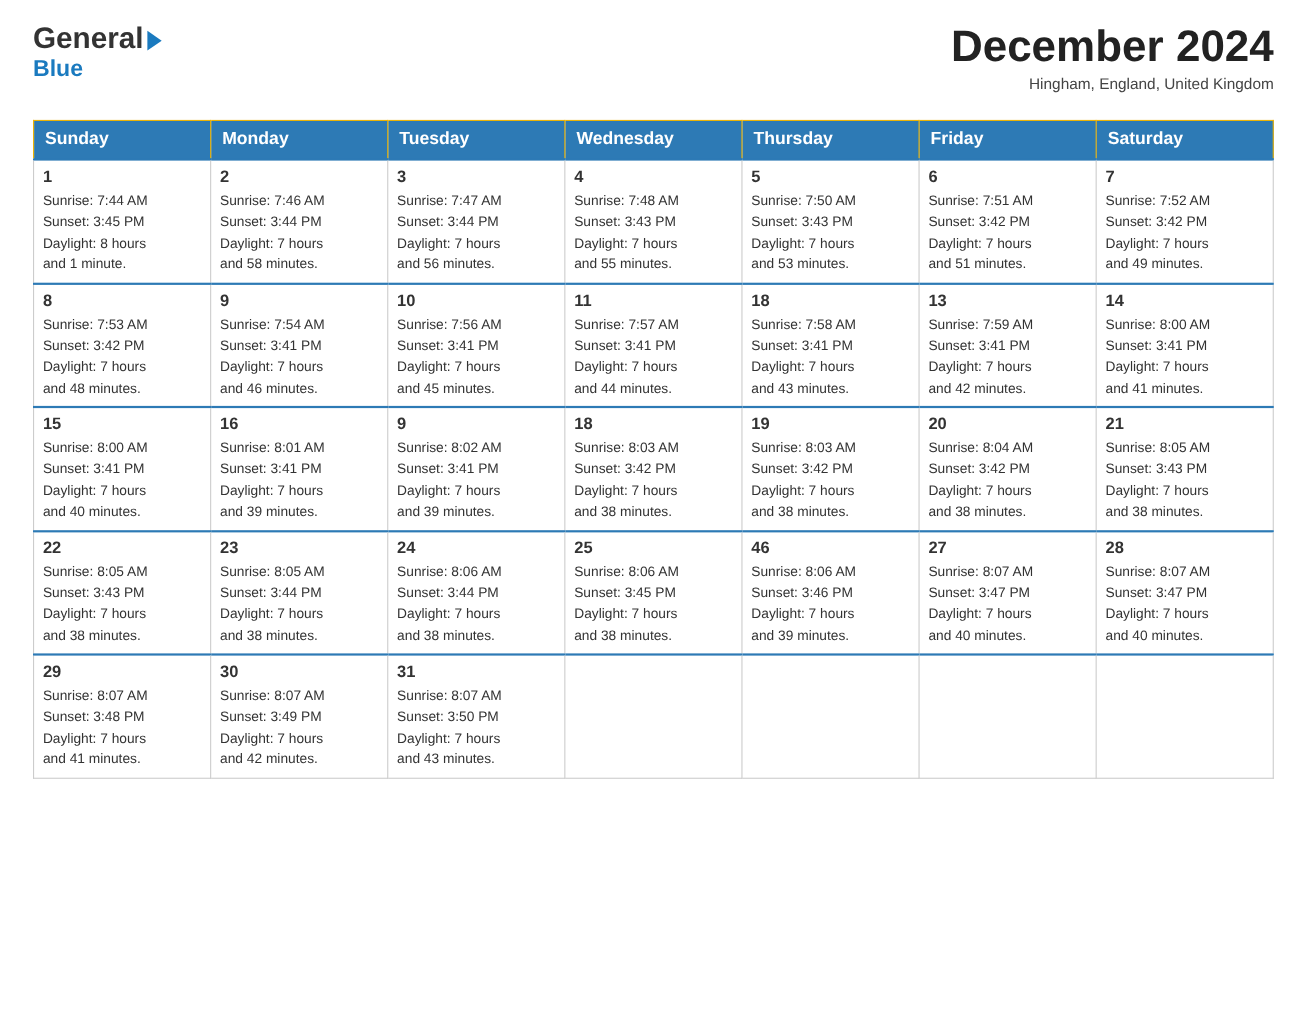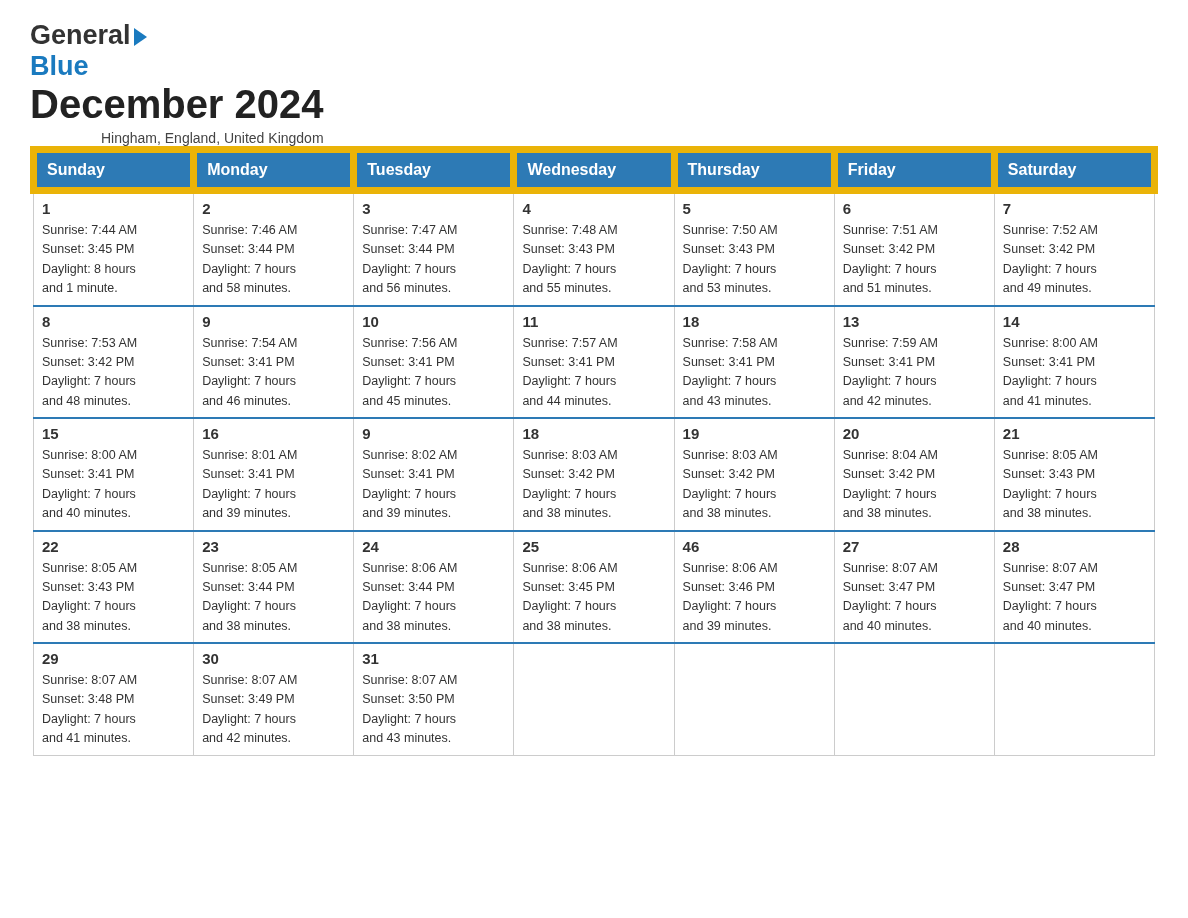--- a/index.html
+++ b/index.html
@@ -7,22 +7,21 @@
       font-family: Arial, sans-serif;
       background: #fff;
       padding: 20px 30px;
       width: 1188px;
       min-height: 918px;
     }
     .header {
       display: flex;
       justify-content: space-between;
       align-items: flex-start;
-      margin-bottom: 0;
-      flex-direction: column;
+      margin-bottom: 25px;
     }
     .logo {
       display: flex;
       flex-direction: column;
       align-items: flex-start;
     }
     .title-block {
       text-align: right;
     }
     .calendar-title {
@@ -41,21 +40,21 @@
       border-collapse: collapse;
       table-layout: fixed;
     }
     thead th {
       background-color: #2d7ab5;
       color: #fff;
       font-size: 16px;
       font-weight: bold;
       padding: 8px 10px;
       text-align: left;
-      border: 7px solid #eab308;
+      border: 1px solid #eab308;
     }
     tbody td {
       border: 1px solid #ccc;
       vertical-align: top;
       padding: 6px 8px;
       font-size: 13px;
       color: #333;
       height: 110px;
     }
     tbody tr:first-child td {
@@ -83,21 +82,21 @@
 </head>
 <body>
 
 <div class="header">
   <div class="logo">
     <div style="display:flex; align-items:center; gap:0;">
       <span style="font-size:27px; font-weight:bold; color:#333; font-family:Arial,sans-serif;">General</span>
       <span style="display:inline-block; width:0; height:0; border-left:13px solid #1a7abf; border-top:9px solid transparent; border-bottom:9px solid transparent; margin-left:3px; margin-right:0; position:relative; top:1px;"></span>
     </div>
     <div>
-      <span style="font-size:27px; font-weight:bold; color:#1a7abf; font-family:Arial,sans-serif;">Blue</span>
+      <span style="font-size:21px; font-weight:bold; color:#1a7abf; font-family:Arial,sans-serif;">Blue</span>
     </div>
   </div>
   <div class="title-block">
     <div class="calendar-title">December 2024</div>
     <div class="calendar-subtitle">Hingham, England, United Kingdom</div>
   </div>
 </div>
 
 <table>
   <thead>

